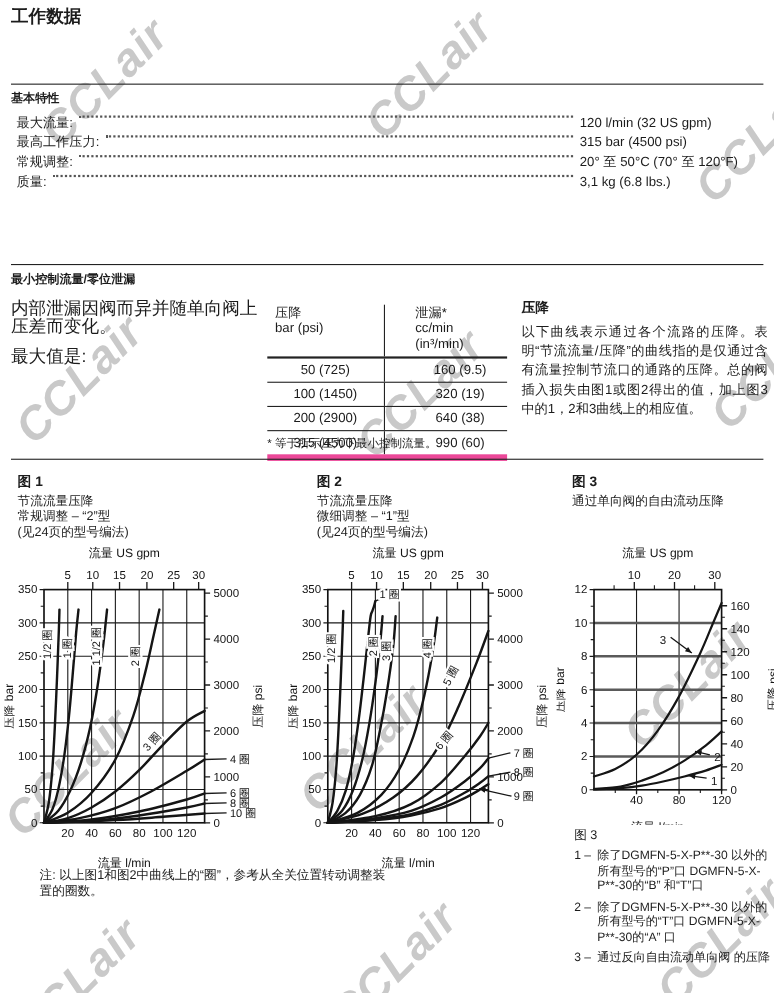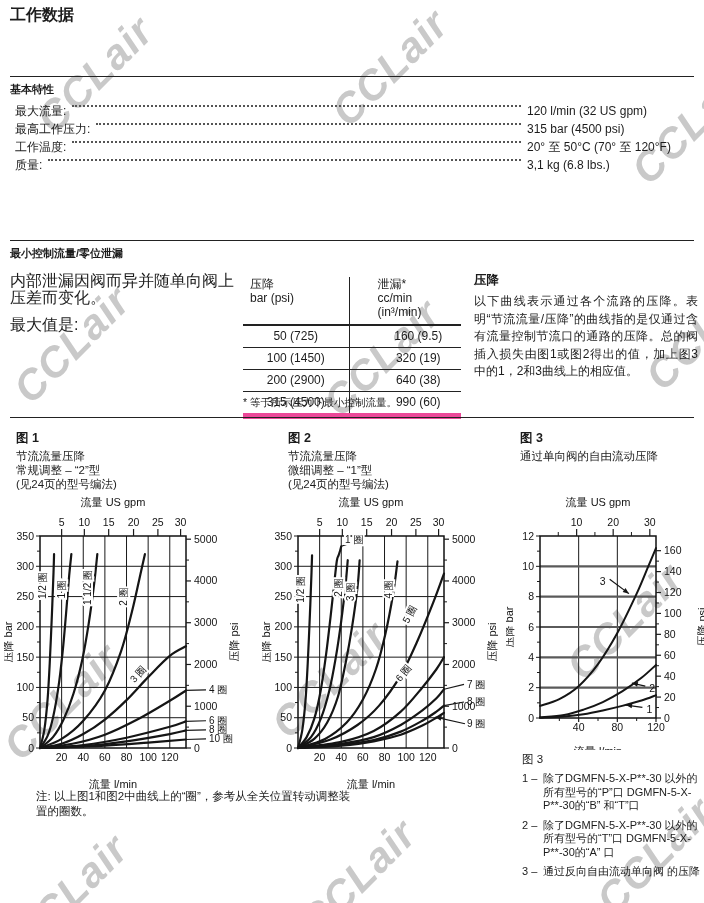--- a/index.html
+++ b/index.html
@@ -70,21 +70,21 @@
         <span class="spec-label">最大流量:</span>
         <span class="spec-dots"></span>
         <span class="spec-value">120 l/min (32 US gpm)</span>
       </div>
       <div class="spec-row">
         <span class="spec-label">最高工作压力:</span>
         <span class="spec-dots"></span>
         <span class="spec-value">315 bar (4500 psi)</span>
       </div>
       <div class="spec-row">
-        <span class="spec-label">工作温度:</span>
+        <span class="spec-label">常规调整:</span>
         <span class="spec-dots"></span>
         <span class="spec-value">20° 至 50°C (70° 至 120°F)</span>
       </div>
       <div class="spec-row">
         <span class="spec-label">质量:</span>
         <span class="spec-dots"></span>
         <span class="spec-value">3,1 kg (6.8 lbs.)</span>
       </div>
     </div>
 

